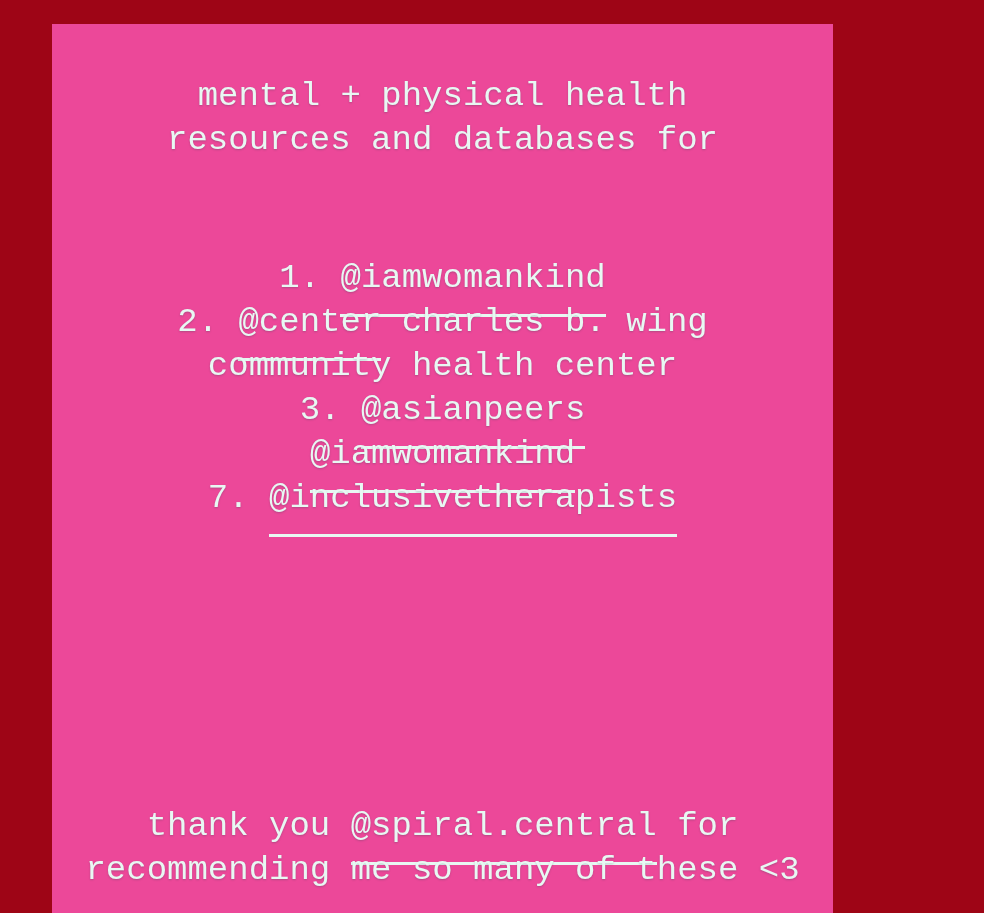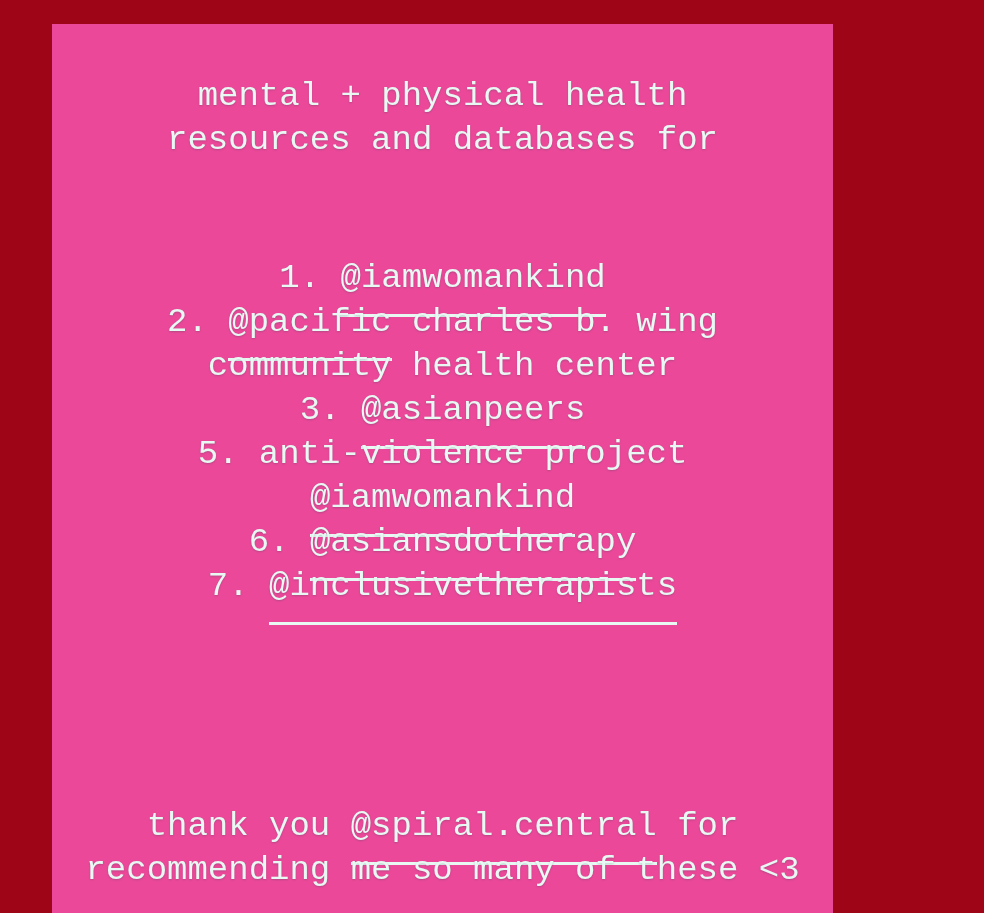--- a/index.html
+++ b/index.html
@@ -47,26 +47,24 @@
 
   <div class="content">
 
     <div class="block heading-block">
       <div class="line"><span>mental + physical health</span></div>
       <div class="line"><span>resources and databases for</span></div>
     </div>
 
     <div class="block list-block">
       <div class="line"><span>1. </span><span class="u">@iamwomankind</span><span></span></div>
-      <div class="line"><span>2. </span><span class="u">@pacific</span><span> charles b. wing</span></div>
+      <div class="line"><span>2. </span><span class="u">@center</span><span> charles b. wing</span></div>
       <div class="line"><span>community health center</span><span></span></div>
       <div class="line"><span>3. </span><span class="u">@asianpeers</span><span></span></div>
-      <div class="line"><span>5. anti-violence project</span><span></span></div>
       <div class="line"><span></span><span class="u">@iamwomankind</span><span></span></div>
-      <div class="line"><span>6. </span><span class="u">@asiansdotherapy</span><span></span></div>
       <div class="line"><span>7. </span><span class="u">@inclusivetherapists</span><span></span></div>
     </div>
 
     <div class="block footer-block">
       <div class="line"><span>thank you </span><span class="u">@spiral.central</span><span> for</span></div>
       <div class="line"><span>recommending me so many of these &lt;3</span></div>
     </div>
 
   </div>
 </div>

